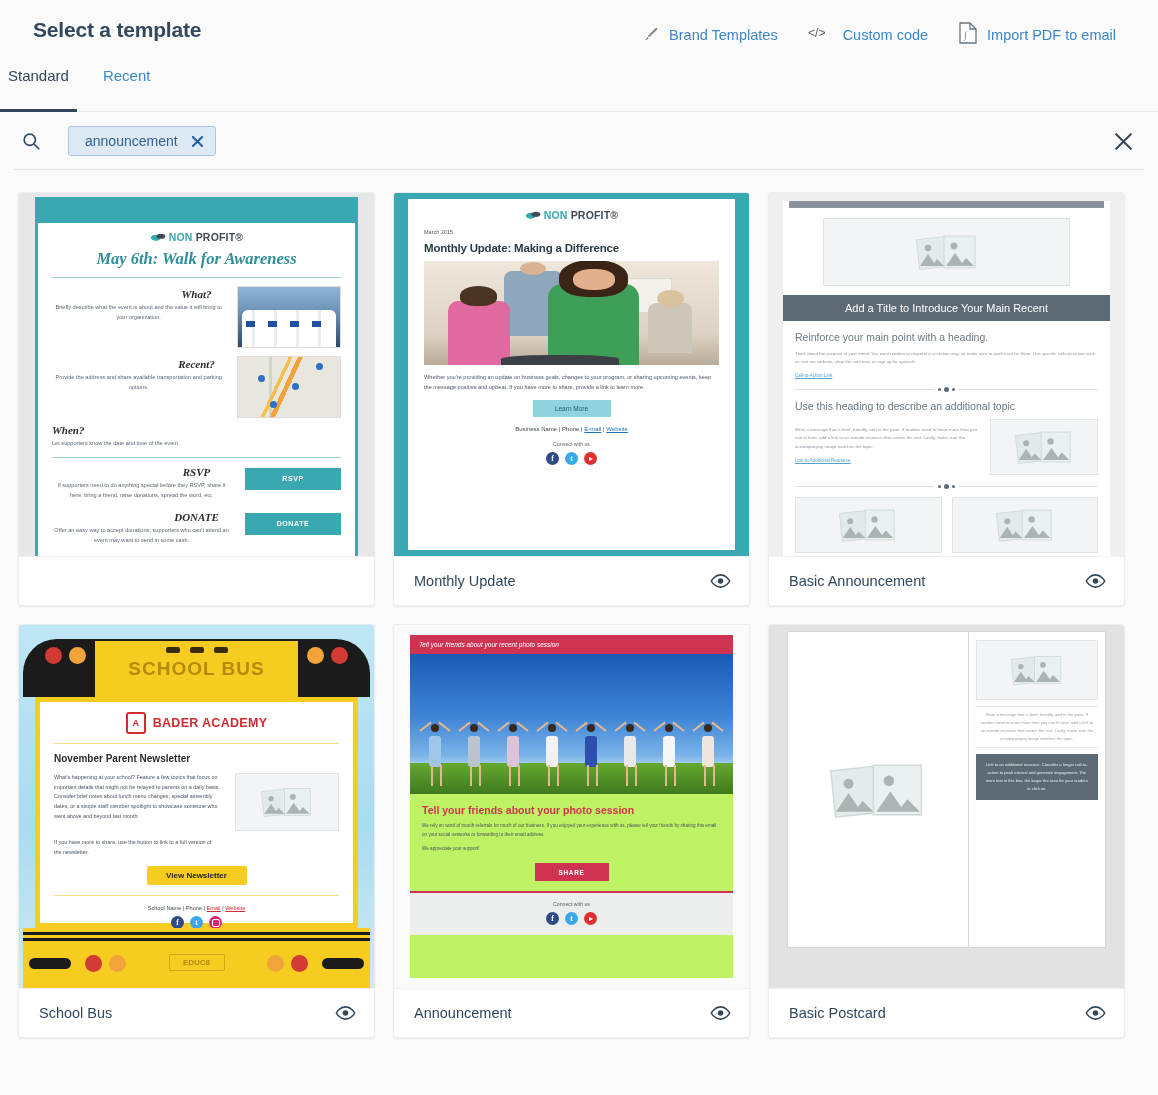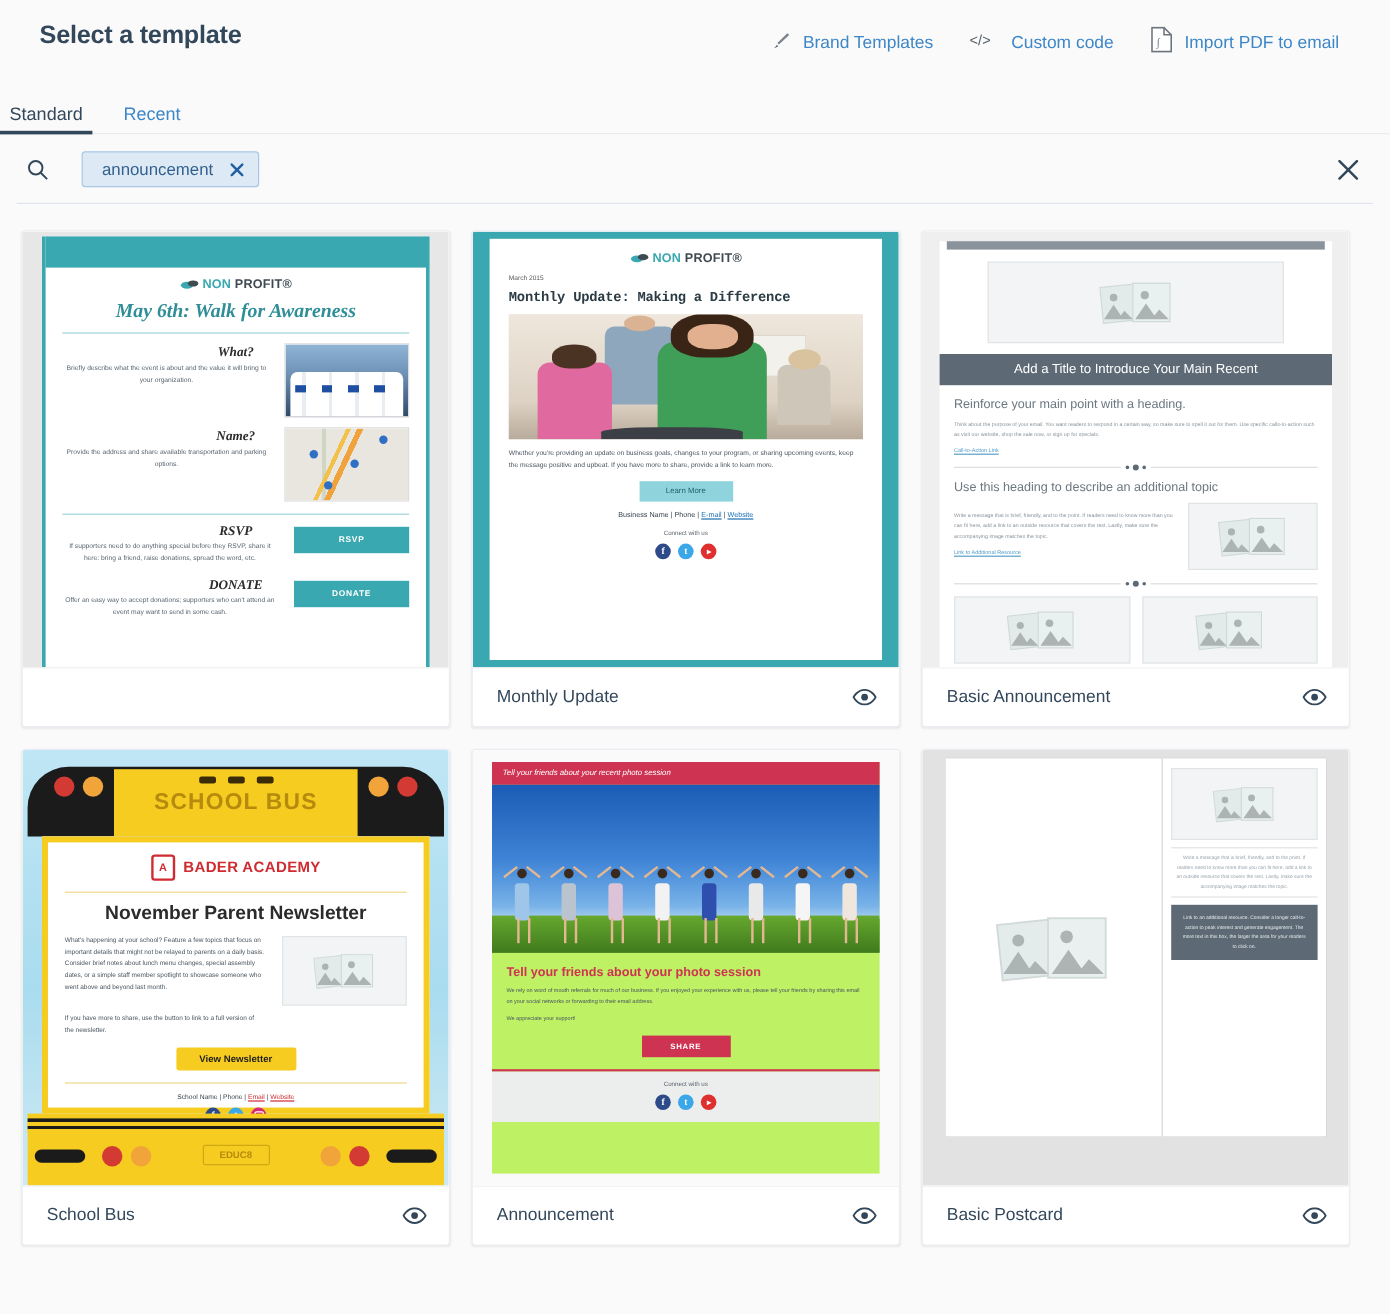--- a/index.html
+++ b/index.html
@@ -61,21 +61,21 @@
   .tabs-wrap:after {
     content: "";
     position: absolute;
     left: 0; right: 0; bottom: 0;
     height: 1px;
     background: #e5e8eb;
   }
   .tab {
     position: relative;
     font-size: 15px;
-    padding-bottom: 8px;
+    padding-bottom: 28px;
     cursor: pointer;
     z-index: 2;
   }
   .tab.active { color: #33475b; }
   .tab.active:after {
     content: "";
     position: absolute;
     left: -8px; right: -8px; bottom: 0;
     height: 3px;
     background: #33475b;
@@ -188,21 +188,21 @@
        linear-gradient(90deg, transparent 30%, #cfd6c4 30%, #cfd6c4 33%, transparent 33%); }
   .ev-map:after { content:""; position:absolute; left:20%; top:30%; width:7px; height:7px; background:#2f6fc4; border-radius:50%;
      box-shadow: 34px 8px 0 #2f6fc4, 58px -12px 0 #2f6fc4, 12px 26px 0 #2f6fc4; }
   .ev-btn { position:absolute; right:0; width:96px; height:22px; background:#3aa8b0; color:#fff;
      font-size:7px; font-weight:bold; letter-spacing:0.6px; display:flex; align-items:center; justify-content:center; }
 
   
   .mu { background:#3aa8b0; padding: 6px 14px; }
   .mu-page { background:#fff; height:100%; padding:10px 16px; }
   .mu-date { font-size:5.5px; color:#555; margin-top:8px; }
-  .mu-h1 { font-size:11.5px; font-weight:bold; color:#2b3b44; margin-top:7px; letter-spacing:-0.2px;font-family:Liberation Mono, monospace; }
+  .mu-h1 { font-size:11.5px; font-weight:bold; color:#2b3b44; margin-top:7px; letter-spacing:-0.2px; }
   .mu-photo { margin-top:7px; height:104px; border:0; overflow:hidden; position:relative;
      background: linear-gradient(180deg,#e6ddd2 0%,#d9cfc2 55%,#a89b8c 100%); }
   .mu-photo .wall { position:absolute; inset:0; background:linear-gradient(180deg,#efe7dc,#ddd2c4 70%,#b9ab9b); }
   .mu-photo .board { position:absolute; left:38%; top:16%; width:46%; height:34%; background:#f3f1ec; border:1px solid #ddd7cd; }
   .mu-photo .teacher { position:absolute; left:27%; top:10%; width:20%; height:62%; background:#8fa7bd; border-radius:8px 8px 0 0; }
   .mu-photo .teacher:after { content:""; position:absolute; left:28%; top:-14%; width:44%; height:20%; background:#d9b394; border-radius:50%; }
   .mu-photo .girl-pink { position:absolute; left:8%; top:38%; width:21%; height:62%; background:#e06aa0; border-radius:10px 10px 0 0; }
   .mu-photo .girl-pink:after { content:""; position:absolute; left:20%; top:-22%; width:60%; height:30%; background:#4b3324; border-radius:50% 50% 40% 40%; }
   .mu-photo .girl-main { position:absolute; left:42%; top:22%; width:31%; height:78%; background:#3f9e57; border-radius:14px 14px 0 0; }
   .mu-photo .girl-main:after { content:""; position:absolute; left:12%; top:-30%; width:76%; height:46%; background:#3a2416; border-radius:46% 46% 40% 40%; }
@@ -247,21 +247,21 @@
   .bl { width:17px;height:17px;border-radius:50%; }
   .bl.red { background:#d33a33; } .bl.org { background:#f0a43a; }
   .bus-dashes { position:absolute; left:50%; transform:translateX(-50%); top:22px; display:flex; gap:10px; }
   .bus-dashes i { display:block; width:14px;height:6px;background:#3a2c08;border-radius:2px; }
   .sb-body { position:absolute; left:16px; right:16px; top:72px; bottom:60px; background:#fff; border:5px solid #f6cc20; }
   .sb-inner { padding:10px 14px; }
   .bader { display:flex; align-items:center; justify-content:center; gap:7px; }
   .bader .seal { width:20px;height:22px; display:flex; align-items:center; justify-content:center; color:#cf2b30; font-weight:bold; font-size:9px; border:2px solid #cf2b30; border-radius:3px; transform:rotate(0deg); }
   .bader .nm { font-size:12.5px; font-weight:bold; color:#cf2b30; letter-spacing:0.3px; }
   .sb-rule { height:1px; background:#f0d88a; margin:9px 0; }
-  .sb-h { text-align:center; font-size:16px; font-weight:bold; color:#2b2b2b; }
+  .sb-h { text-align:left; font-size:10px; font-weight:bold; color:#2b2b2b; }
   .sb-cols { display:flex; gap:10px; margin-top:9px; }
   .sb-p { font-size:5.4px; line-height:1.8; color:#49545e; flex:1; }
   .sb-btn { margin:9px auto 0; width:100px; height:19px; background:#f6cc20; border-radius:2px; font-size:8px; font-weight:bold; color:#1f1f1f; display:flex; align-items:center; justify-content:center; }
   .sb-foot { text-align:center; font-size:5.6px; color:#3b4650; margin-top:9px; }
   .sb-foot a { color:#cf2b30; text-decoration:underline; }
   .bus-bot { position:absolute; left:4px; right:4px; bottom:0; height:60px; background:#f6cc20; }
   .bus-stripes { position:absolute; left:0; right:0; top:4px; height:12px;
      background: repeating-linear-gradient(180deg,#1b1b1b 0 3px, #f6cc20 3px 6px); }
   .bus-bot .bl { position:absolute; top:27px; }
   .bus-bumper { position:absolute; top:30px; width:42px; height:11px; background:#1b1b1b; border-radius:6px; }
@@ -386,27 +386,31 @@
 
             <div class="ev-row" style="min-height:66px">
               <div class="ev-sec">What?</div>
               <div class="ev-p">Briefly describe what the event is about and the value it will bring to your organization.</div>
               <div class="ev-img">
                   <div class="ev-crowd"></div>
                 </div>
             </div>
 
             <div class="ev-row" style="min-height:62px; margin-top:4px">
-              <div class="ev-sec">Name?</div>
+              <div class="ev-sec">Recent?</div>
               <div class="ev-p">Provide the address and share available transportation and parking options.</div>
               <div class="ev-img">
                   <div class="ev-map"></div>
                 </div>
             </div>
 
+            <div style="margin-top:4px">
+              <div class="ev-sec">When?</div>
+              <div class="ev-p" style="width:92%">Let supporters know the date and time of the event.</div>
+            </div>
             <div class="ev-rule" style="margin:8px 0"></div>
 
             <div class="ev-row" style="min-height:40px">
               <div class="ev-sec">RSVP</div>
               <div class="ev-p" style="width:62%">If supporters need to do anything special before they RSVP, share it here: bring a friend, raise donations, spread the word, etc.</div>
               <div class="ev-btn" style="top:2px">RSVP</div>
             </div>
 
             <div class="ev-row" style="min-height:40px; margin-top:5px">
               <div class="ev-sec">DONATE</div>

